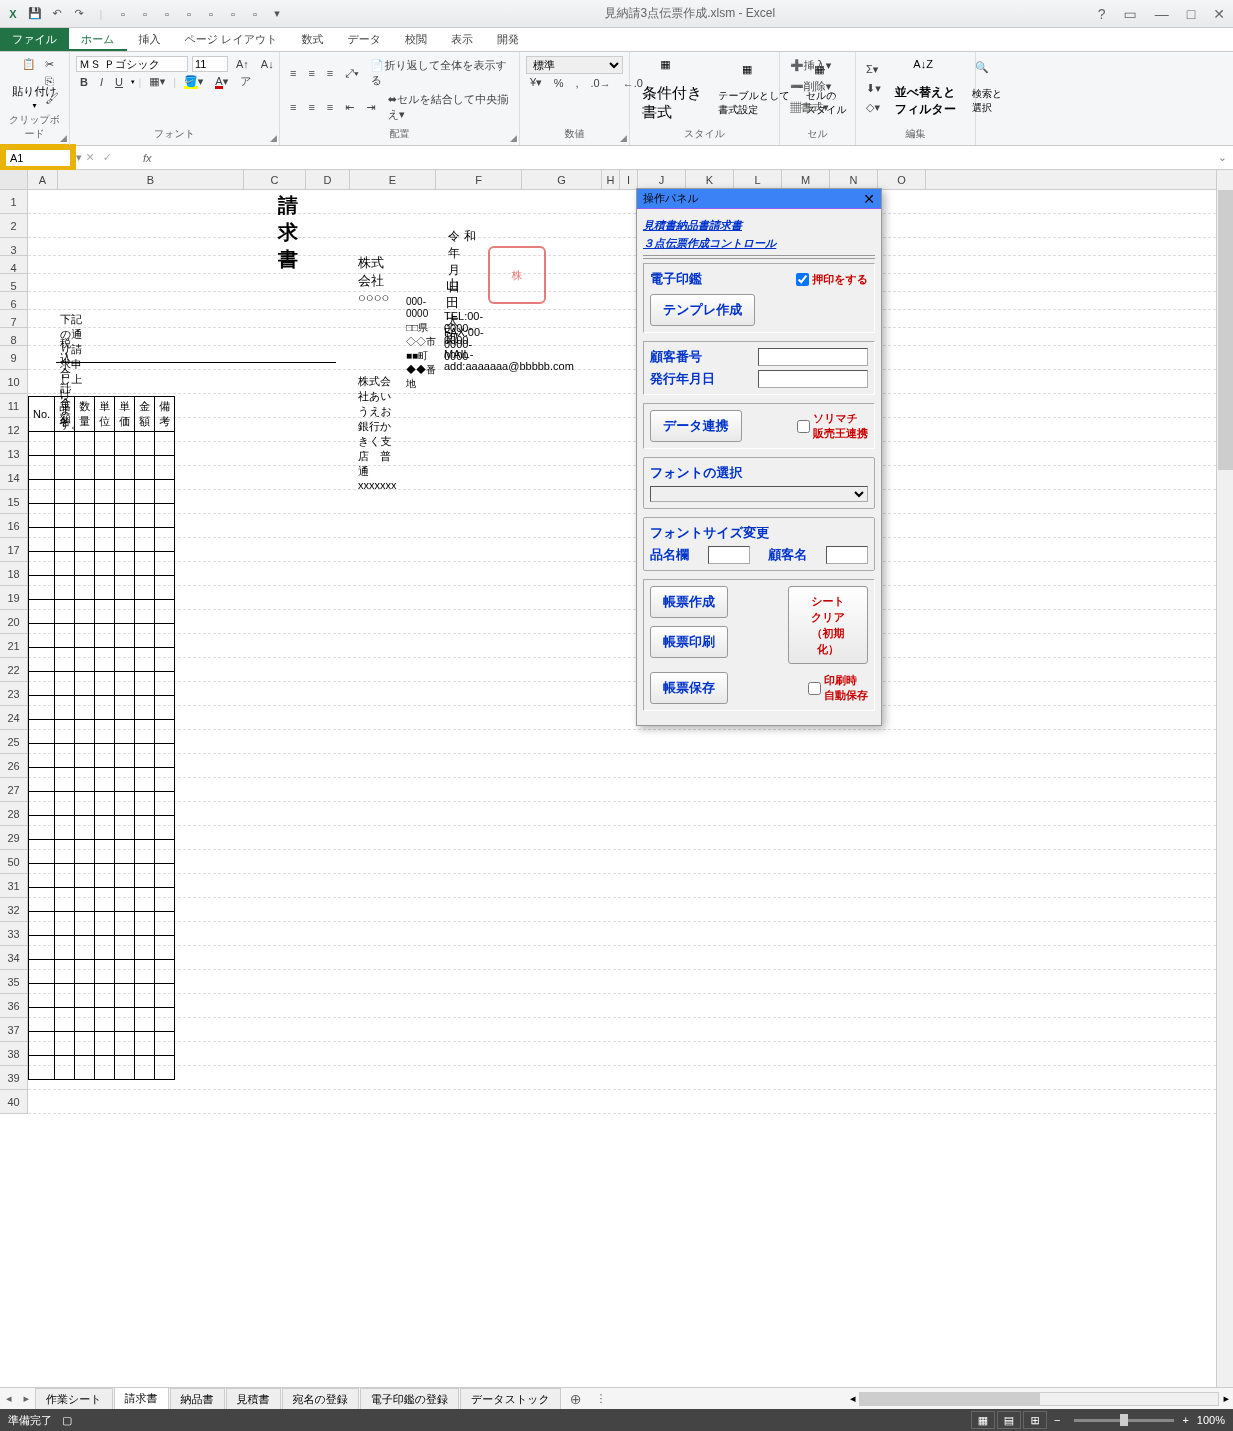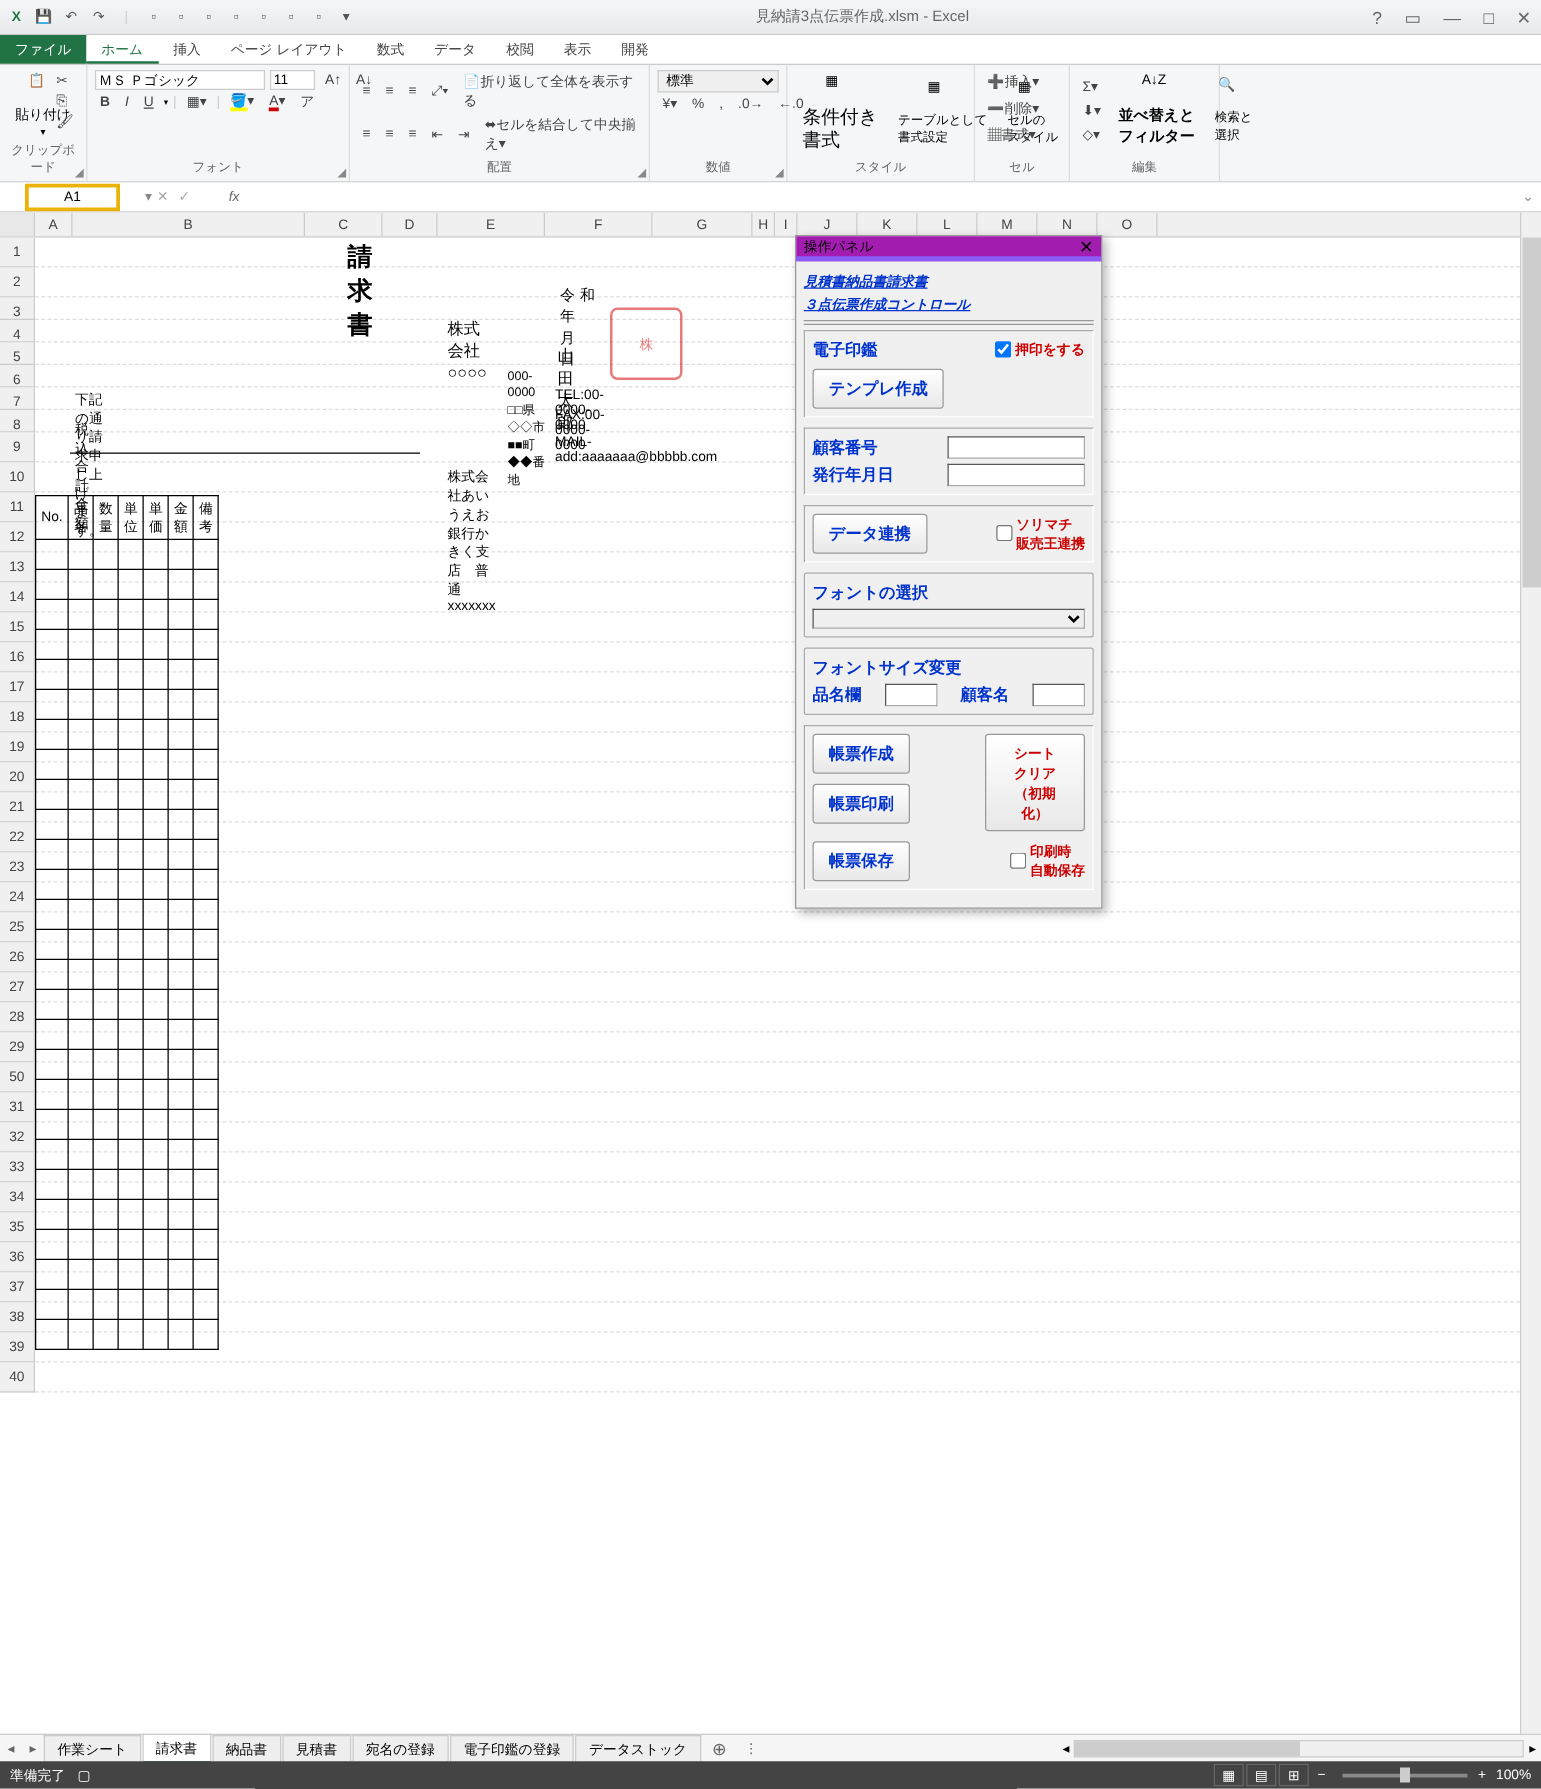--- a/index.html
+++ b/index.html
@@ -20,29 +20,29 @@
 .ribbon-tabs .tab.active { color: #217346; border-bottom: 2px solid #217346; }
 
 
 .ribbon { height: 94px; background: #f5f6f7; display: flex; border-bottom: 1px solid #ccc; }
 .group { border-right: 1px solid #ddd; padding: 4px 6px; display: flex; flex-direction: column; justify-content: space-between; position: relative; }
 .group-label { font-size: 10px; color: #666; text-align: center; margin-top: auto; }
 .group-row { display: flex; gap: 4px; align-items: center; }
 .group-col { display: flex; flex-direction: column; gap: 2px; }
 .ribbon button, .ribbon .rb { background: transparent; border: none; cursor: pointer; padding: 2px 4px; color: #444; }
 .ribbon select, .ribbon input { border: 1px solid #ccc; font-size: 11px; padding: 1px 2px; }
-.font-name { width: 136px; }
+.font-name { width: 112px; }
 .font-size { width: 36px; }
 .big-btn { display: flex; flex-direction: column; align-items: center; gap: 2px; padding: 2px 6px; cursor: pointer; }
 .big-btn .ic { width: 24px; height: 24px; }
 .dialog-launcher { position:absolute; right:2px; bottom:2px; font-size:9px; color:#888; cursor:pointer; }
 
 
 .formula-bar { height: 24px; display: flex; align-items: center; border-bottom: 1px solid #ccc; background: #fff; }
-.name-box { width: 76px; border: 3px solid #eab308; margin: 0 20px; padding: 2px 4px; text-align: center; }
+.name-box { width: 76px; border: 6px solid #eab308; margin: 0 0; padding: 2px 4px; }
 .fx { padding: 0 6px; color: #666; font-style: italic; margin-left: 21px; }
 
 
 .grid-area { position: absolute; top: 170px; left: 0; right: 17px; bottom: 44px; overflow: hidden; }
 .col-headers { height: 20px; display: flex; background: #f0f0f0; border-bottom: 1px solid #ccc; }
 .col-headers .corner { width: 28px; border-right: 1px solid #ccc; background: #e8e8e8; }
 .col-headers .ch { border-right: 1px solid #ccc; text-align: center; line-height: 20px; color: #444; cursor: pointer; }
 .rows { position: absolute; top: 20px; left: 0; right: 0; bottom: 0; overflow: auto; }
 .row { display: flex; height: 24px; }
 .row .rh { width: 28px; background: #f0f0f0; border-right: 1px solid #ccc; border-bottom: 1px solid #ccc; text-align: center; line-height: 24px; color: #444; cursor: pointer; flex-shrink: 0; }
@@ -69,21 +69,21 @@
 .inv-table { position: absolute; left: 0; top: 206px; border-collapse: collapse; }
 .inv-table th, .inv-table td { border: 1px solid #000; height: 24px; font-size: 11px; padding: 2px 4px; text-align: left; }
 .inv-table th { font-weight: normal; }
 
 
 .col-guides { position:absolute; left:612px; top:0; bottom:0; display:flex; }
 .col-guides div { border-right: 1px dashed #ddd; }
 
 
 .panel { position: absolute; left: 636px; top: 188px; width: 246px; background: #f0f0f0; border: 1px solid #999; box-shadow: 3px 3px 8px rgba(0,0,0,0.3); z-index: 100; }
-.panel-title { height: 20px; background: #a21caf; border-bottom: 4px solid #8b5cf6; padding: 2px 6px; display: flex; justify-content: space-between; align-items: center; }
+.panel-title { height: 20px; background: #3b82f6; border-bottom: 1px solid #8b5cf6; padding: 2px 6px; display: flex; justify-content: space-between; align-items: center; }
 .panel-title .x { cursor: pointer; font-size: 14px; }
 .panel-body { padding: 6px; }
 .panel .hdr { color: #0033cc; font-style: italic; font-weight: bold; text-decoration: underline; font-size: 14px; line-height: 1.3; border-bottom: 4px double #999; padding-bottom: 4px; margin-bottom: 4px; }
 .panel-section { border: 1px solid #fff; border-top-color:#aaa; border-left-color:#aaa; padding: 6px; margin-bottom: 8px; background: #f0f0f0; }
 .panel-section.inset { border: 1px solid #aaa; border-radius: 2px; }
 .panel .lbl { color: #0033cc; font-weight: bold; font-size: 13px; }
 .panel .red { color: #cc0000; font-weight: bold; }
 .panel .btn { background: linear-gradient(#fff,#e8e8e8); border: 1px solid #999; border-radius: 3px; padding: 6px 12px; cursor: pointer; font-size: 13px; font-weight: bold; color: #0033cc; }
 .panel .btn.red { color: #cc0000; }
 .flex-row { display: flex; align-items: center; gap: 6px; justify-content: space-between; }

